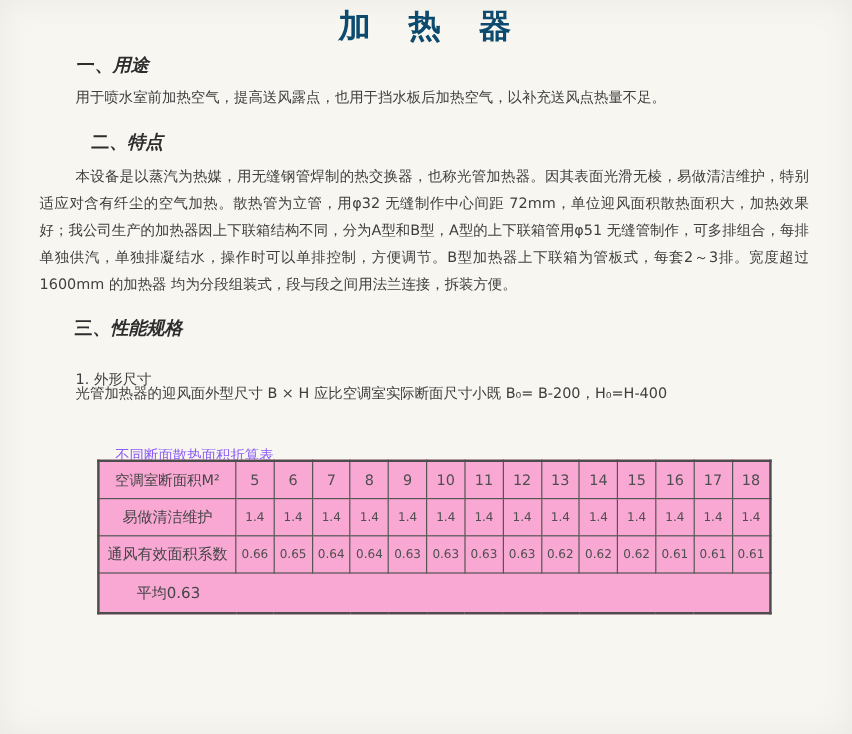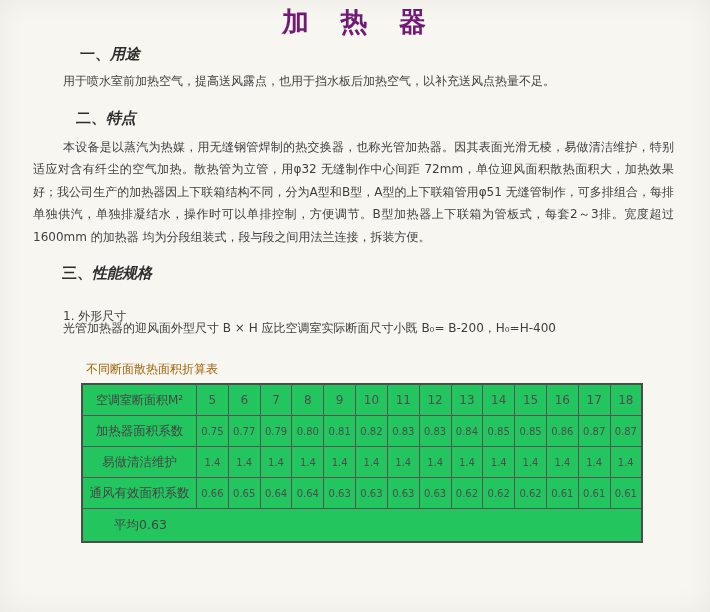--- a/index.html
+++ b/index.html
@@ -10,53 +10,53 @@
     box-shadow:inset 0 0 28px rgba(0,0,0,0.055);
     font-family:"DejaVu Sans","Liberation Sans",sans-serif;
     color:#3f3f3f;
     overflow:hidden;
   }
   .doc-title{
     position:absolute;top:4px;left:0;width:710px;margin:0;
     text-align:center;
     font-size:27px;font-weight:bold;
     letter-spacing:2px;word-spacing:18px;
-    color:#701a75;
+    color:#0c4a6e;
   }
   .heading{
     position:absolute;
     font-size:15px;font-weight:bold;color:#2d2d2d;
     white-space:nowrap;
   }
   .heading .hword{font-style:italic;}
-  .h-usage{left:80px;top:45px;}
+  .h-usage{left:64px;top:45px;}
   .h-features{left:48px;top:109px;margin-left:28px;}
   .h-specs{left:62px;top:264px;}
   .body-para{
     position:absolute;left:33px;width:641px;margin:0;
     font-size:12px;line-height:22.4px;
     text-align:justify;color:#3e3e3e;
     text-indent:30px;
   }
   .p-usage{top:70px;}
   .p-features{top:136px;}
   .subline{
     position:absolute;left:63px;margin:0;
     font-size:12px;color:#3e3e3e;white-space:nowrap;
   }
   .sub-dim{top:308px;}
   .sub-note{top:320px;text-align:center;}
   .tbl-caption{
-    position:absolute;left:84px;top:359px;margin:2px;
-    font-size:12px;color:#a16207;
+    position:absolute;left:84px;top:359px;margin:12px;
+    font-size:12px;color:#8b5cf6;
   }
   .conv-table{
     position:absolute;left:81px;top:383px;width:562px;
     border-collapse:collapse;table-layout:fixed;
-    background:#22c55e;
+    background:#f9a8d4;
     border:2px solid #4d4d4d;
   }
   .conv-table td{
     border:1px solid #555554;
     text-align:center;
     font-size:10px;color:#4e4e4e;
     height:30px;padding:0;overflow:hidden;
     white-space:nowrap;
   }
   .conv-table tr.hdr td{font-size:12px;}
@@ -106,37 +106,20 @@
           <td>11</td>
           <td>12</td>
           <td>13</td>
           <td>14</td>
           <td>15</td>
           <td>16</td>
           <td>17</td>
           <td>18</td>
         </tr>
         <tr>
-          <td class="lbl">加热器面积系数</td>
-          <td>0.75</td>
-          <td>0.77</td>
-          <td>0.79</td>
-          <td>0.80</td>
-          <td>0.81</td>
-          <td>0.82</td>
-          <td>0.83</td>
-          <td>0.83</td>
-          <td>0.84</td>
-          <td>0.85</td>
-          <td>0.85</td>
-          <td>0.86</td>
-          <td>0.87</td>
-          <td>0.87</td>
-        </tr>
-        <tr>
           <td class="lbl">易做清洁维护</td>
           <td>1.4</td>
           <td>1.4</td>
           <td>1.4</td>
           <td>1.4</td>
           <td>1.4</td>
           <td>1.4</td>
           <td>1.4</td>
           <td>1.4</td>
           <td>1.4</td>

